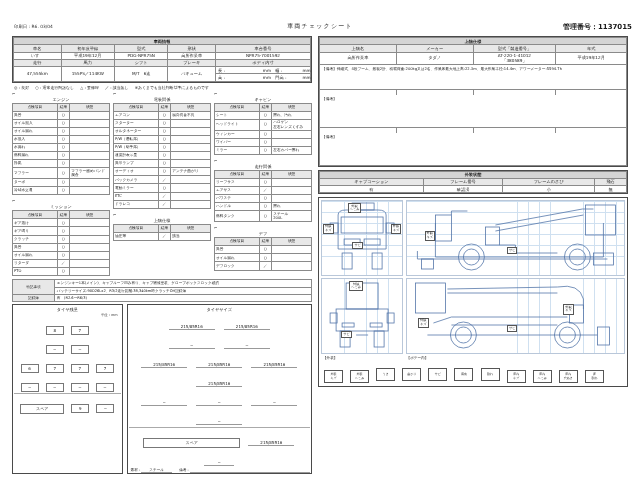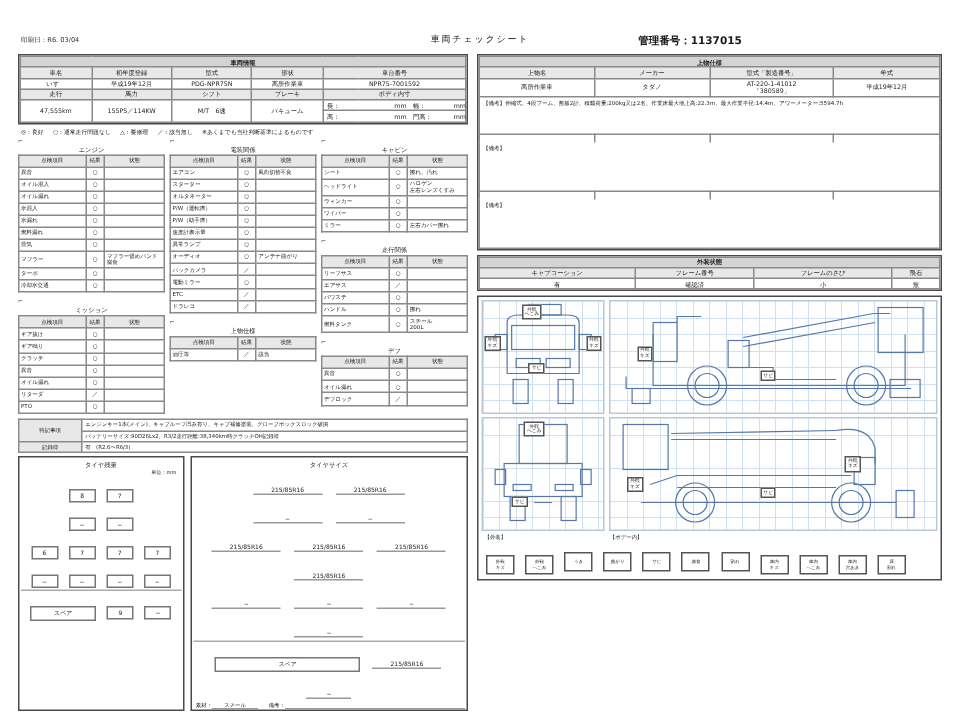--- a/index.html
+++ b/index.html
@@ -22,21 +22,21 @@
     white-space:nowrap;
   }
   .hdr{background:#d4d4d4;font-weight:bold;}
   .lbl{background:#e8e8e8;}
   .lft{text-align:left;padding-left:2px;}
 
   
   .topbar{position:absolute;left:0;top:22px;width:640px;height:12px;}
   .topbar .date{position:absolute;left:14px;top:2px;font-size:4.4px;color:#333;}
   .topbar .title{position:absolute;left:0;top:0px;width:640px;text-align:center;font-size:6px;letter-spacing:1.2px;font-weight:normal;}
-  .topbar .mgmt{position:absolute;left:310px;top:0px;width:300px;text-align:center;font-size:7px;font-weight:bold;}
+  .topbar .mgmt{position:absolute;left:332px;top:0px;width:300px;text-align:right;font-size:7px;font-weight:bold;}
 
   
   .leftcol{position:absolute;left:12px;top:36px;width:300px;}
   .rightcol{position:absolute;left:318px;top:36px;width:310px;}
 
   .outerbox{border:1px solid #4a4a4a;padding:0;}
 
   .legendrow{font-size:3.9px;padding:2px 2px 1px 2px;letter-spacing:0;white-space:nowrap;}
   .legendrow span{margin-right:5px;}
 

